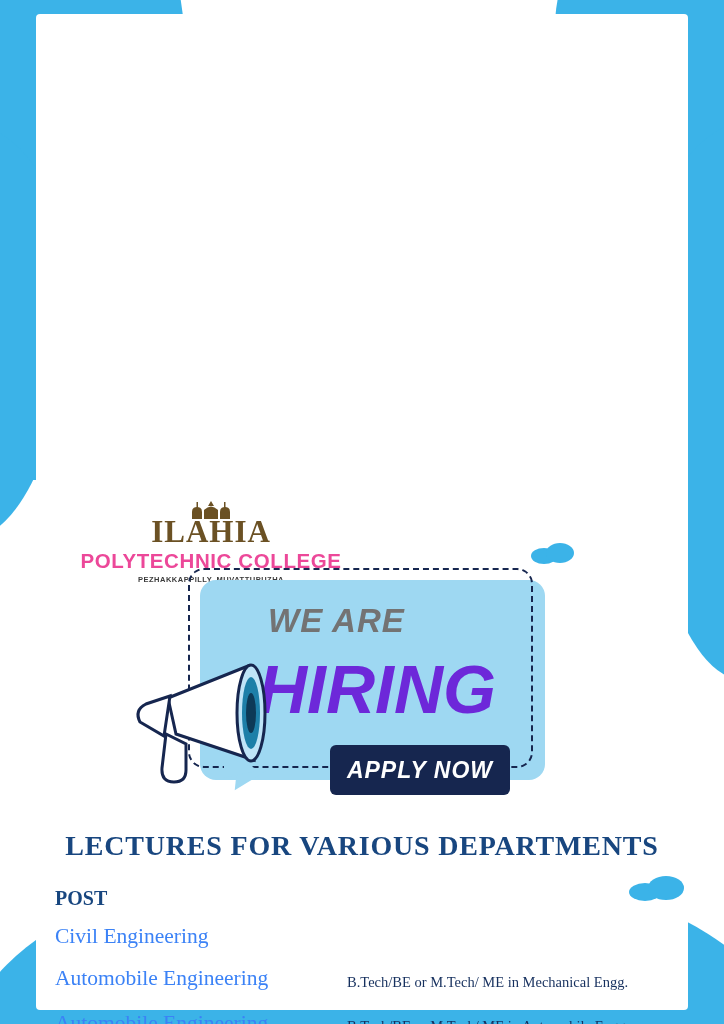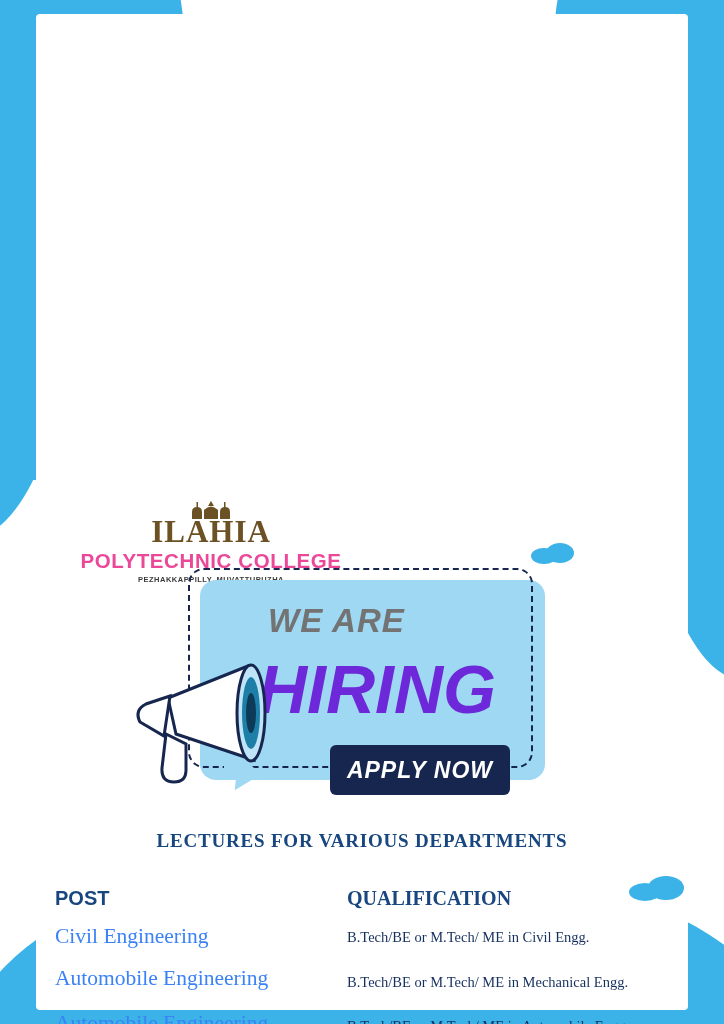--- a/index.html
+++ b/index.html
@@ -136,26 +136,26 @@
   .megaphone { position: absolute; left: 128px; top: 168px; }
 
   
   .cloud { position: absolute; }
 
   
   .h-lectures {
     position: absolute; left: 0; top: 350px; width: 724px;
     text-align: center;
     font-family: "Liberation Serif", serif;
-    font-weight: bold; font-size: 19px; letter-spacing: .8px;
+    font-weight: bold; font-size: 28px; letter-spacing: .8px;
     color: #18467f;
   }
   .col-post-head {
     position: absolute; left: 55px; top: 407px;
-    font-family: Liberation Sans, sans-serif;
+    font-family: Liberation Serif, serif;
     font-weight: bold; font-size: 20px; color: #18467f;
   }
   .col-qual-head {
     position: absolute; left: 347px; top: 407px;
     font-family: "Liberation Serif", serif;
     font-weight: bold; font-size: 20px; color: #18467f;
   }
   .post-item {
     position: absolute; left: 55px;
     font-family: "Liberation Serif", serif;
@@ -223,24 +223,22 @@
       <ellipse cx="30" cy="13" rx="14" ry="10" fill="#3bb3e8"></ellipse>
     </svg>
     <svg class="cloud" style="left:628px; top:392px;" width="58" height="30" viewBox="0 0 58 30">
       <ellipse cx="17" cy="20" rx="16" ry="9" fill="#3bb3e8"></ellipse>
       <ellipse cx="38" cy="16" rx="18" ry="12" fill="#3bb3e8"></ellipse>
     </svg>
 
     <div class="h-lectures">LECTURES FOR VARIOUS DEPARTMENTS</div>
 
     <div class="col-post-head">POST</div>
-    <div class="col-qual-head">QUALIFICATION</div>
 
     <div class="post-item" style="top:444px;">Civil Engineering</div>
-    <div class="qual-item" style="top:449px;">B.Tech/BE or M.Tech/ ME in Civil Engg.</div>
 
     <div class="post-item" style="top:486px;">Automobile Engineering</div>
     <div class="qual-item" style="top:494px;">B.Tech/BE or M.Tech/ ME in Mechanical Engg.</div>
 
     <div class="post-item" style="top:531px;">Automobile Engineering</div>
     <div class="qual-item" style="top:538px;">B.Tech/BE or M.Tech/ ME in Automobile Engg.</div>
 
   </div>
 </div>
 

